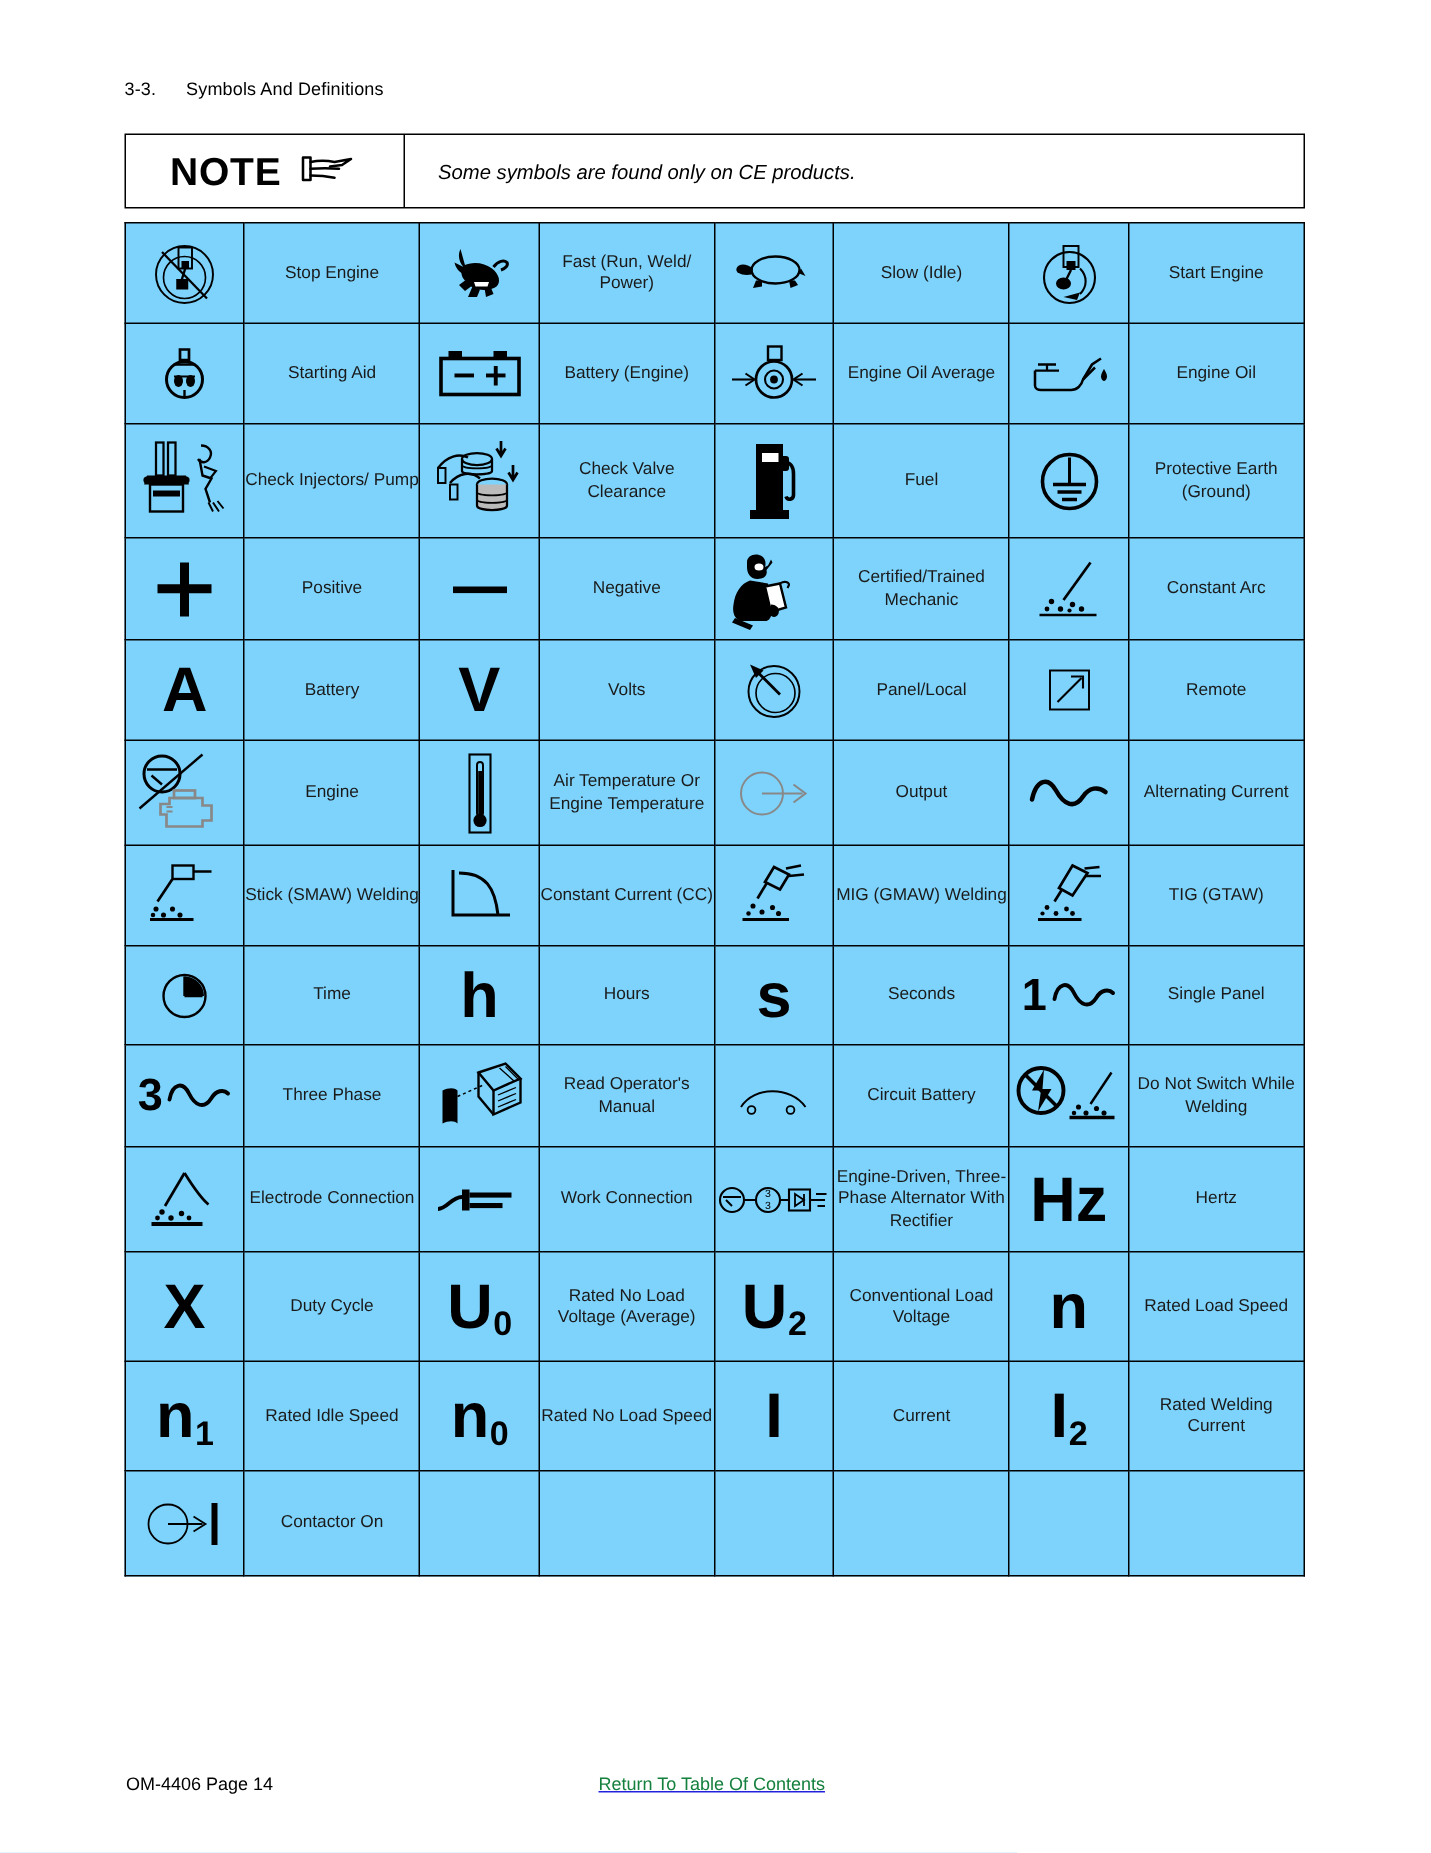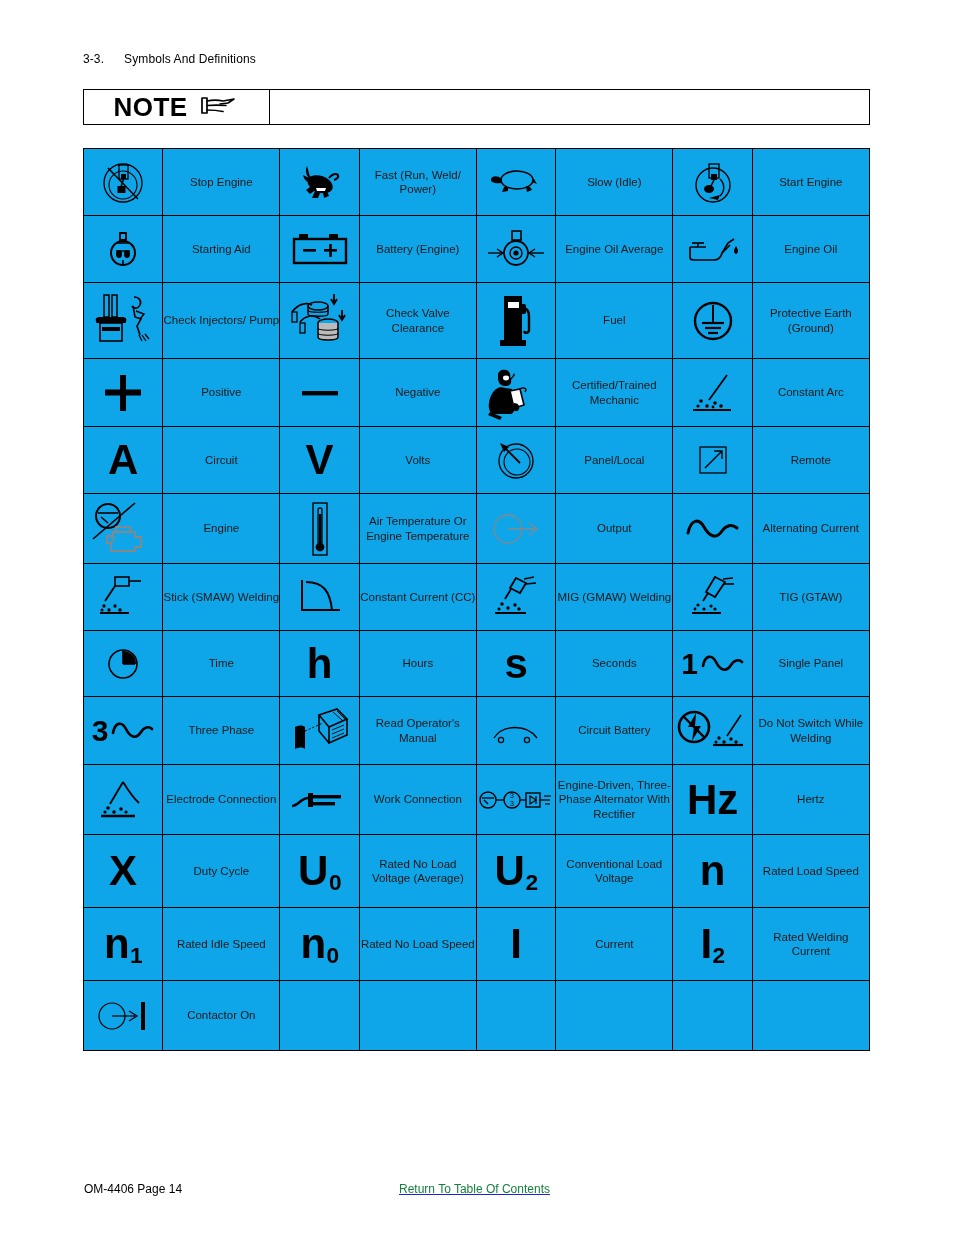--- a/index.html
+++ b/index.html
@@ -25,21 +25,21 @@
     font-weight: normal;
     letter-spacing: .1px;
     white-space: nowrap;
   }
   .section-heading .num { margin-right: 20px; }
 
   
   .note-box {
     position: absolute;
     left: 83px; top: 89px;
-    width: 787px; height: 36px;
+    width: 787px; height: 50px;
     border: 1.6px solid #000;
     display: flex;
     align-items: stretch;
     background: #fff;
   }
   .note-left {
     width: 186px;
     border-right: 1.6px solid #000;
     display: flex;
     align-items: center;
@@ -63,21 +63,21 @@
     font-style: italic;
   }
 
   
   .sym-table {
     position: absolute;
     left: 83px; top: 148px;
     width: 787px;
     border-collapse: collapse;
     table-layout: fixed;
-    background: #0ea5e9;
+    background: #7dd3fc;
   }
   .sym-table td {
     border: 0.9px solid #000;
     padding: 0;
     vertical-align: middle;
   }
   .sym-table tr { height: 67px; }
   .icon-cell {
     width: 79px;
     text-align: center;
@@ -154,20 +154,23 @@
         <svg width="42" height="26" viewBox="0 0 42 26">
           <g fill="none" stroke="#000" stroke-width="1.7" stroke-linejoin="round" stroke-linecap="round">
             <path d="M4 6 L4 21 L9 21 L9 6 Z"></path>
             <path d="M9 9 C14 8 20 8 25 9 L36 7 L30 11 L22 12"></path>
             <path d="M9 13.5 C15 13 22 13 28 13.5"></path>
             <path d="M9 18 C14 18 20 18.5 25 19.5"></path>
           </g>
         </svg>
       </span>
     </div>
+    <div class="note-right">
+      <span class="note-text">Some symbols are found only on CE products.</span>
+    </div>
   </div>
 
   <table class="sym-table">
     <tbody>
 
     <tr>
       <td class="icon-cell">
         <div class="icon-box">
           <svg width="52" height="52" viewBox="0 0 52 52">
             <circle cx="26" cy="27" r="19" fill="none" stroke="#000" stroke-width="1.3"></circle>
@@ -392,21 +395,21 @@
       </td>
       <td class="label-cell">Constant Arc</td>
     </tr>
 
     <tr>
       <td class="icon-cell">
         <div class="icon-box">
           <span class="glyph glyph-xl">A</span>
         </div>
       </td>
-      <td class="label-cell">Circuit</td>
+      <td class="label-cell">Battery</td>
       <td class="icon-cell">
         <div class="icon-box">
           <span class="glyph glyph-xl">V</span>
         </div>
       </td>
       <td class="label-cell">Volts</td>
       <td class="icon-cell">
         <div class="icon-box">
           <svg width="46" height="46" viewBox="0 0 46 46">
             <circle cx="23" cy="24" r="17" fill="none" stroke="#000" stroke-width="1.3"></circle>

